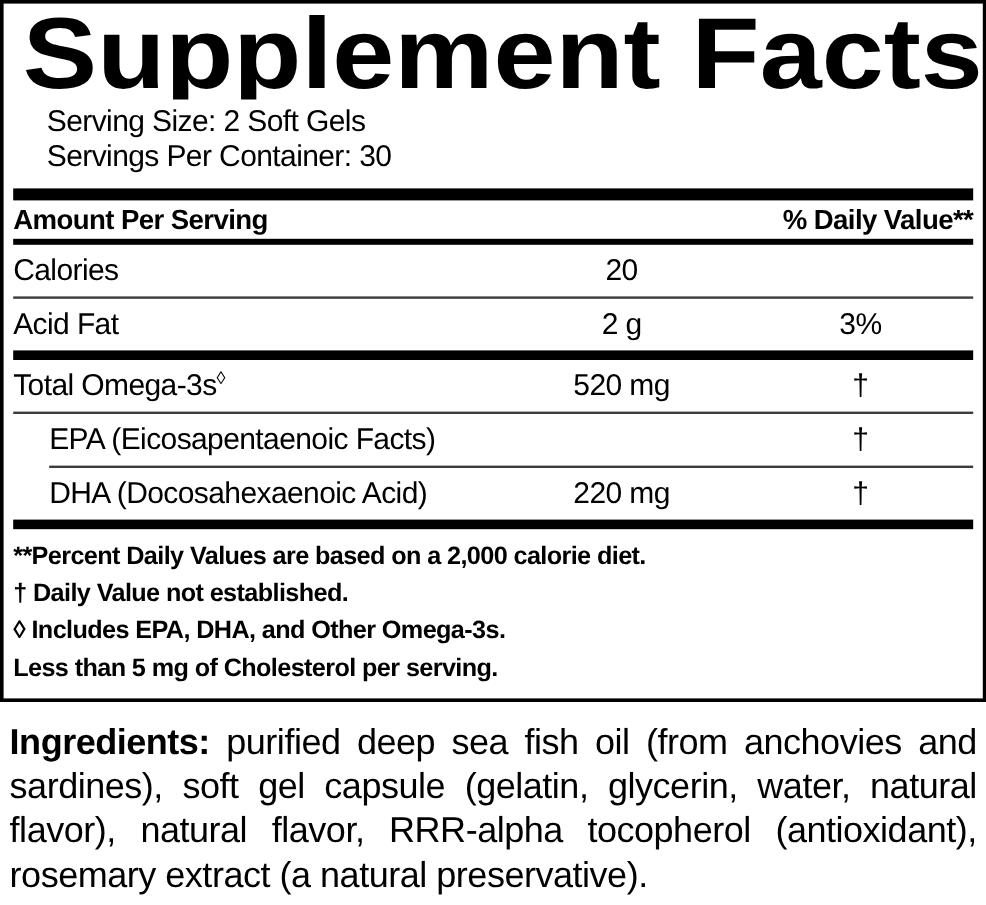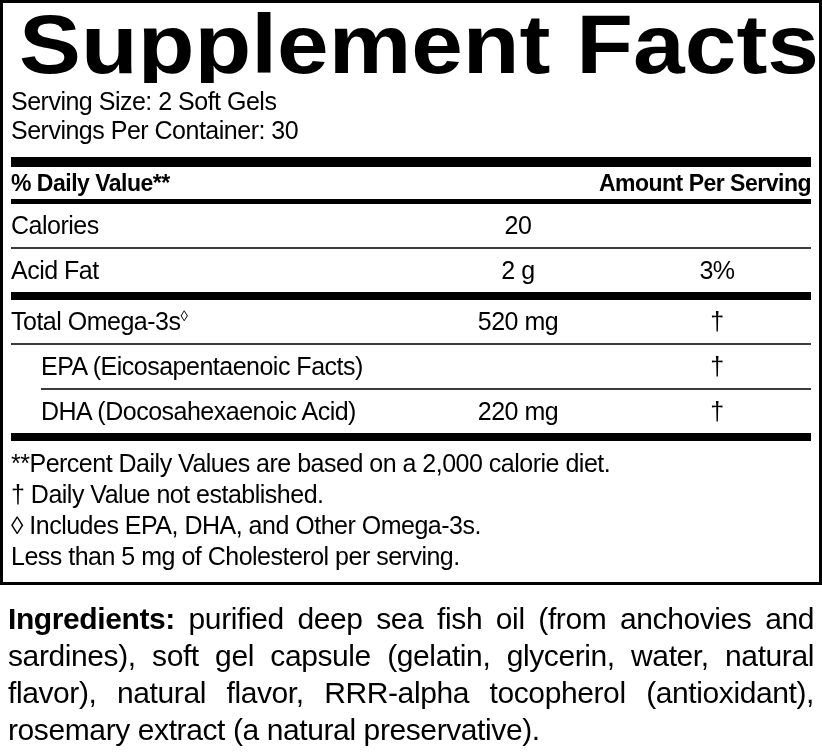--- a/index.html
+++ b/index.html
@@ -13,21 +13,21 @@
   .panel {
     border: 3px solid #000;
     width: 822px;
   }
 
   
   .title-wrap { padding: 4px 8px 0 16px; }
   .title-wrap svg { display: block; }
 
   
-  .serving-block { padding: 4px 8px 0 8px; }
+  .serving-block { padding: 4px 8px 0 8px; margin-left: 28px; }
   .serving-line { font-size: 25px; line-height: 29px; letter-spacing: -0.5px; }
 
   
   .rule-thick   { height: 10px; background: #000; margin: 12px 8px 0 8px; }
   .rule-heavy   { height: 8px;  background: #000; margin: 0 8px; }
   .rule-thin    { height: 2px;  background: #3c3c3c; margin: 0 8px; }
   .rule-thin.indented { margin-left: 38px; }
 
   
   .col-header {
@@ -44,21 +44,21 @@
     font-size: 25px; letter-spacing: -0.5px;
   }
   .c-name { flex: 1; }
   .row.indent .c-name { padding-left: 30px; }
   .c-amount { width: 120px; text-align: center; }
   .c-dv { width: 233px; text-align: center; padding-left: 45px; }
   sup.lozenge { font-size: 15px; vertical-align: super; line-height: 0; }
 
   
   .footnotes { padding: 7px 8px 10px 8px; }
-  .footnote { font-size: 25px; line-height: 31px; letter-spacing: -0.5px; }
+  .footnote { font-size: 21px; line-height: 31px; letter-spacing: -0.5px; font-weight: bold; }
 
   
   .ingredients {
     margin: 15px 8px 0 8px;
     font-size: 30px; line-height: 37px; letter-spacing: -0.4px;
     text-align: justify;
   }
   .ingredients .lead { font-weight: bold; }
 </style>
 </head>
@@ -73,22 +73,22 @@
   </div>
 
   <div class="serving-block">
     <div class="serving-line">Serving Size: 2 Soft Gels</div>
     <div class="serving-line">Servings Per Container: 30</div>
   </div>
 
   <div class="rule-thick"></div>
 
   <div class="col-header">
+    <span>Amount Per Serving</span>
     <span>% Daily Value**</span>
-    <span>Amount Per Serving</span>
   </div>
 
   <div class="row">
     <span class="c-name">Calories</span>
     <span class="c-amount">20</span>
     <span class="c-dv"></span>
   </div>
 
   <div class="rule-thin"></div>
 

